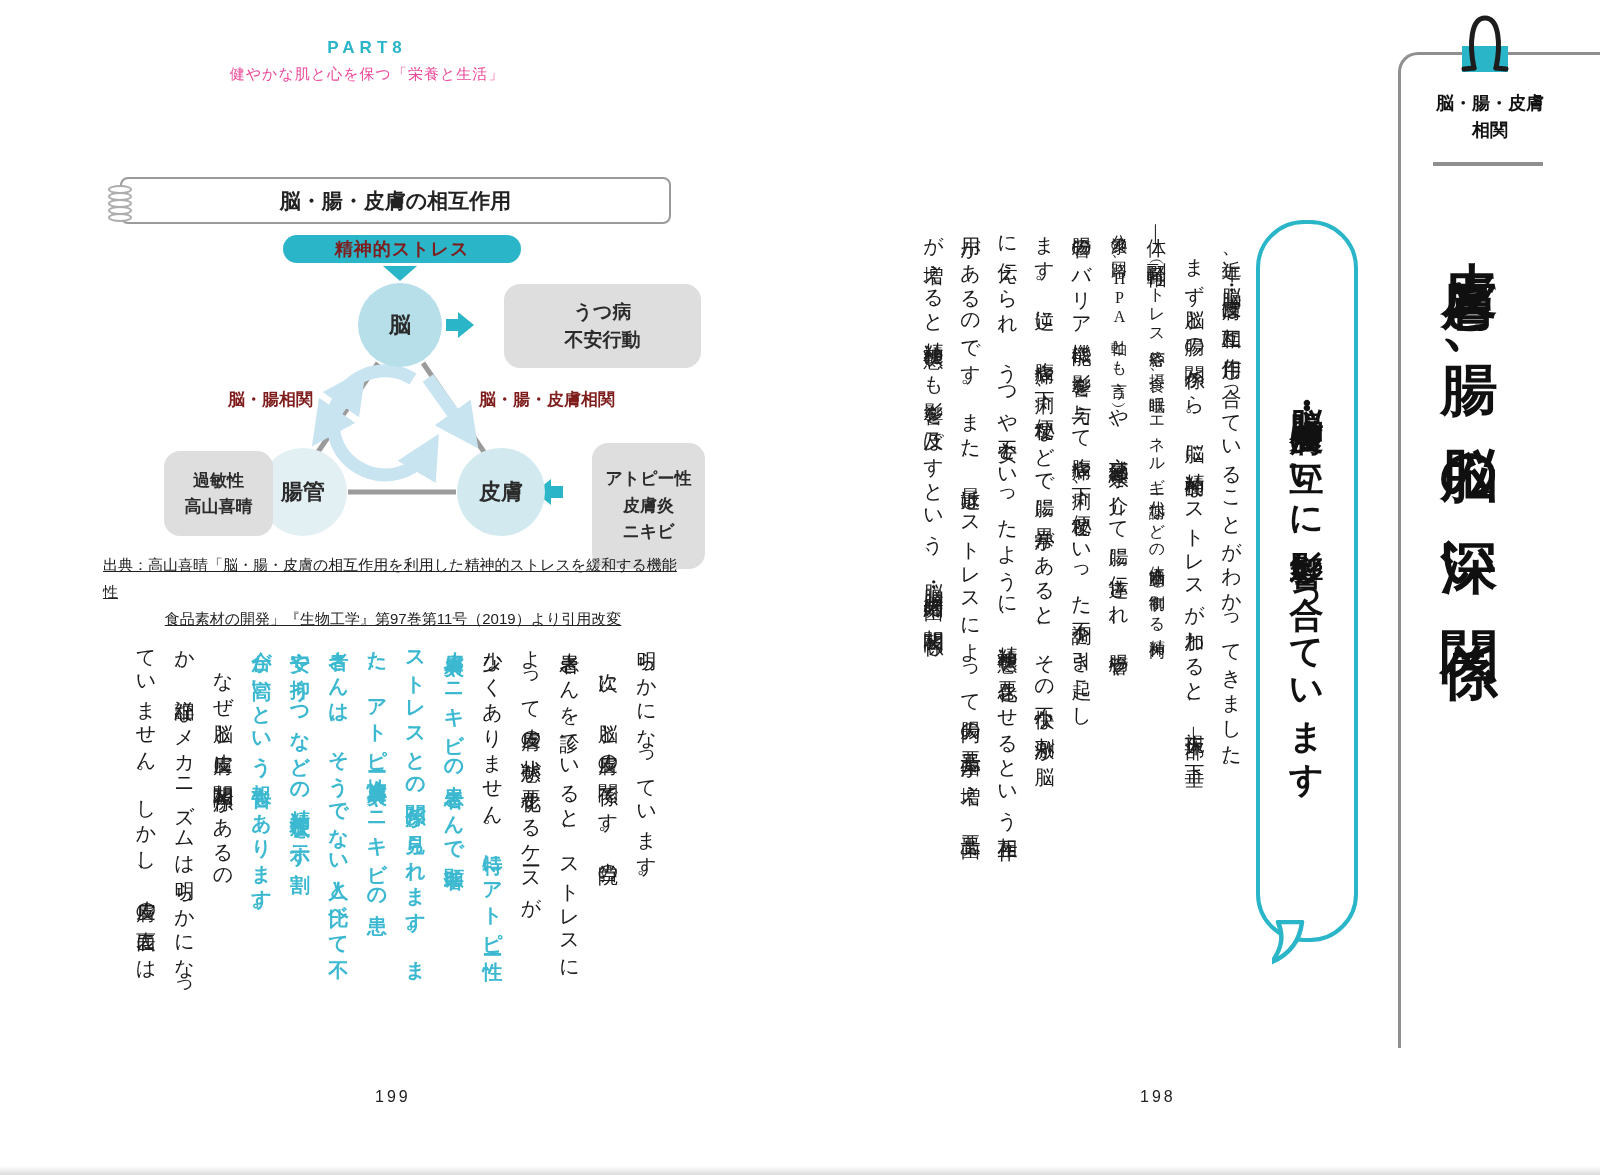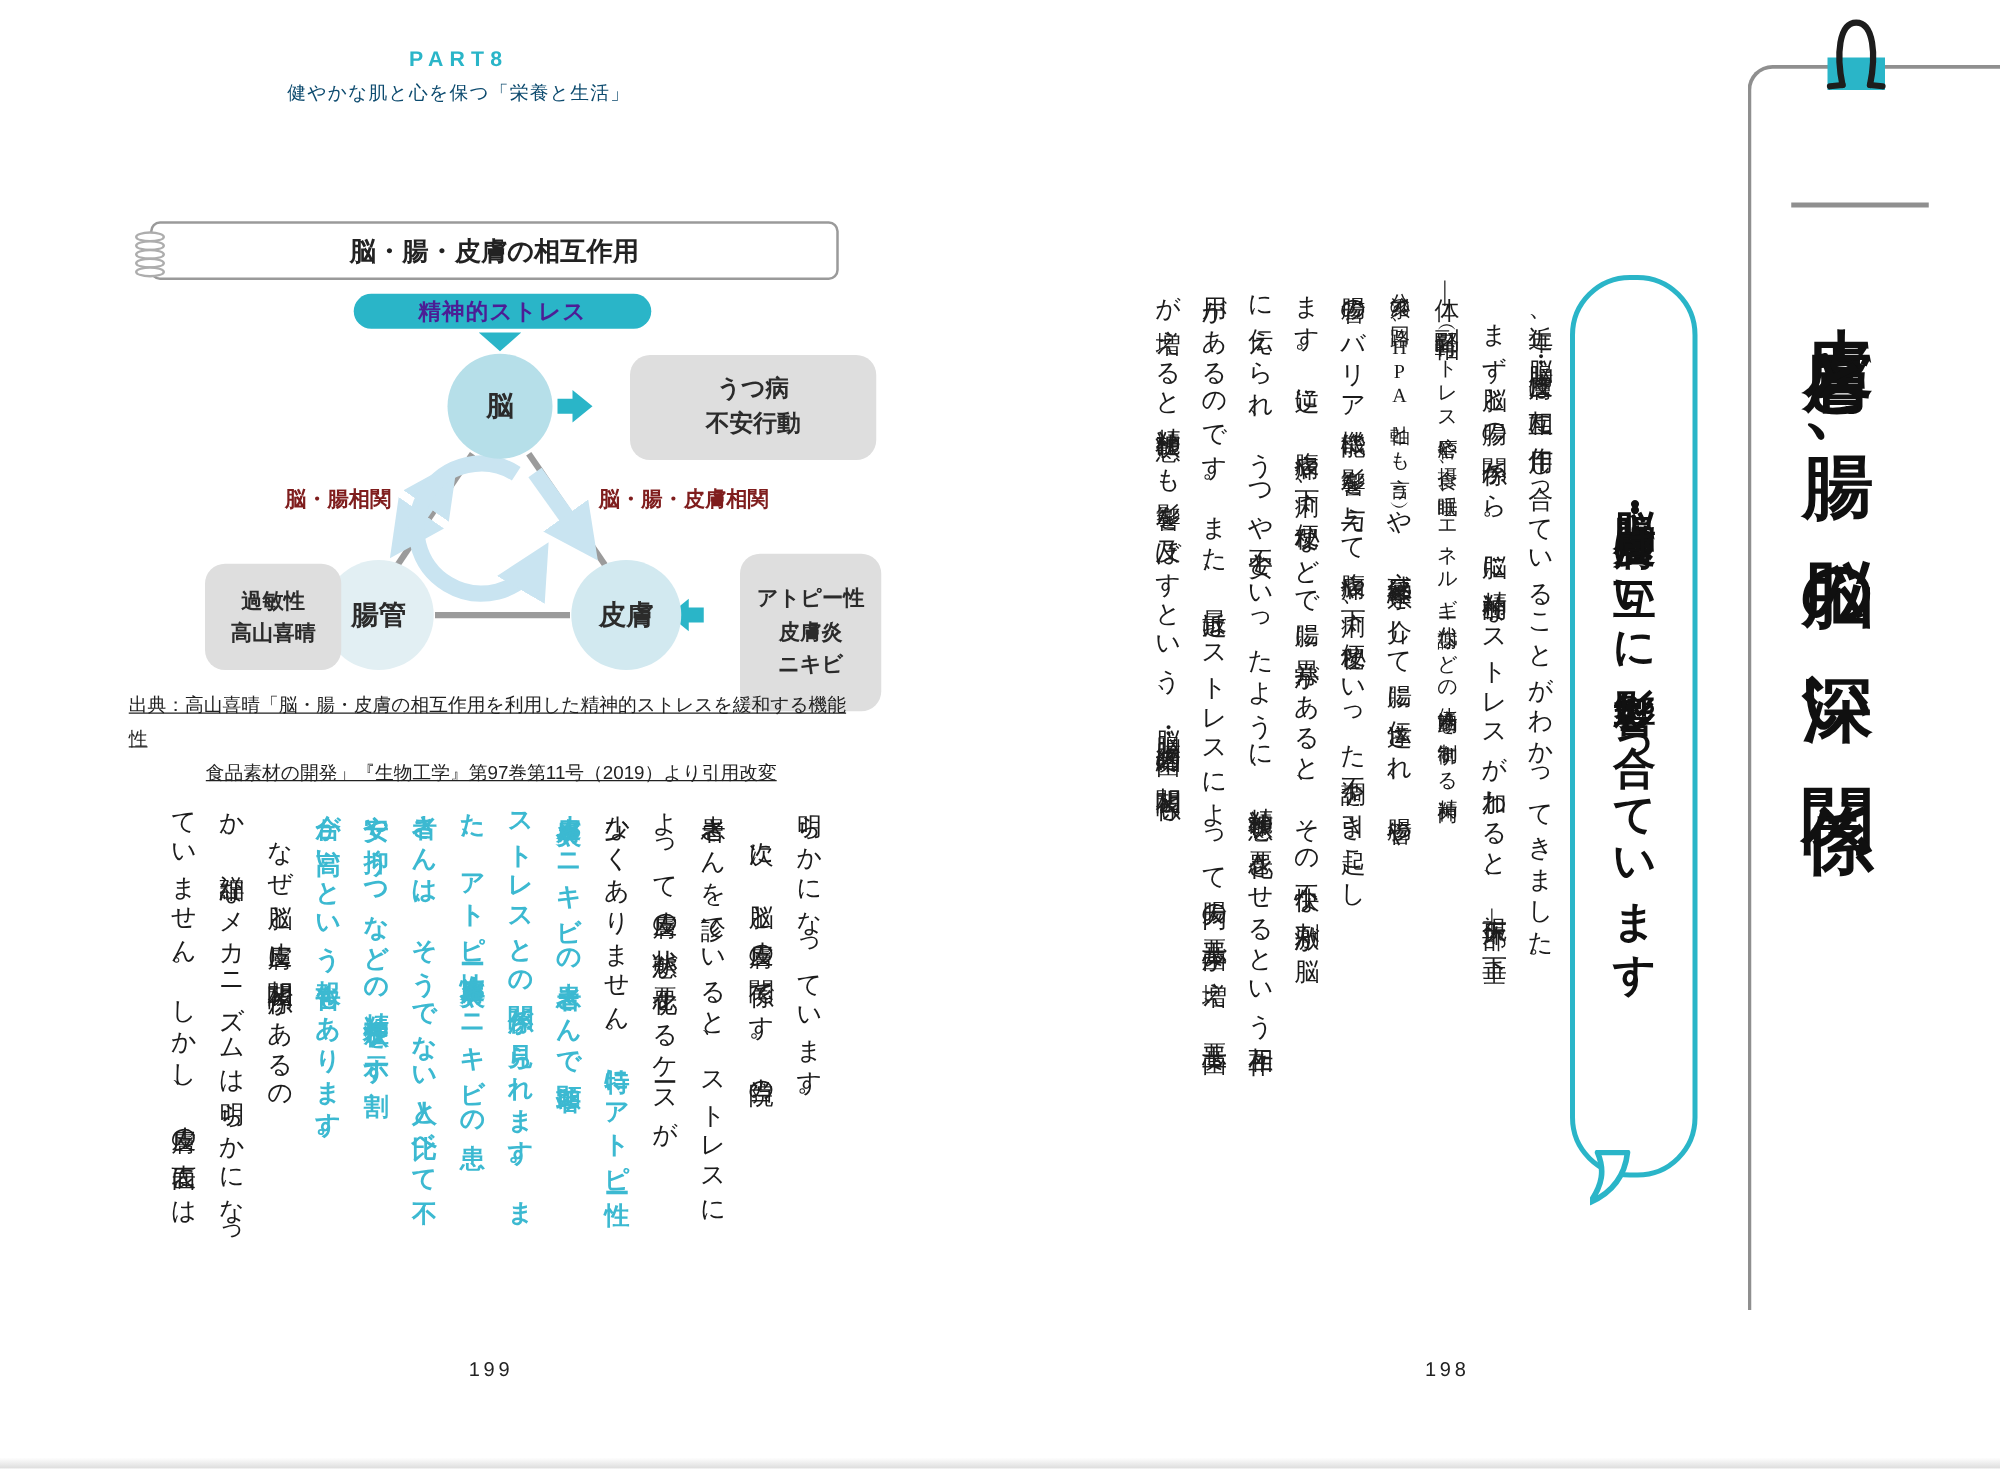--- a/index.html
+++ b/index.html
@@ -3,32 +3,32 @@
 <meta charset="utf-8">
 <style>
   html,body{margin:0;padding:0;background:#fff;}
   #spread{position:relative;width:1600px;height:1175px;background:#fff;overflow:hidden;
           font-family:"Liberation Sans",sans-serif;color:#1c1c1c;}
   .abs{position:absolute;}
 
   
   #part-header{left:117px;top:38px;width:500px;text-align:center;}
   #part-label{color:#2ab5c8;font-weight:700;font-size:17px;letter-spacing:5px;}
-  #part-subtitle{margin-top:7px;font-size:15px;color:#0c4a6e;letter-spacing:1px;}
+  #part-subtitle{margin-top:7px;font-size:15px;color:#ec4899;letter-spacing:1px;}
 
   
   #figure-panel{left:120px;top:177px;width:547px;height:43px;border:2.5px solid #9a9a9a;
                 border-radius:8px;display:flex;align-items:center;justify-content:center;
                 font-size:21px;font-weight:700;color:#222;background:#fff;}
   .ring{position:absolute;width:20px;height:5px;border:2px solid #adadad;border-radius:50%;
         background:#fff;left:-14px;}
 
   
   #stress-pill{left:283px;top:235px;width:238px;height:28px;background:#2ab5c8;border-radius:15px;
-               display:flex;align-items:center;justify-content:center;color:#4c1d95;
+               display:flex;align-items:center;justify-content:center;color:#7f1d1d;
                font-size:18px;font-weight:700;letter-spacing:1px;}
   .circle{position:absolute;border-radius:50%;display:flex;align-items:center;justify-content:center;
           font-weight:700;font-size:22px;color:#2b2b2b;}
   #brain-circle{left:358px;top:283px;width:84px;height:84px;background:#b6dfe9;}
   #gut-circle{left:259px;top:448px;width:88px;height:88px;background:#e2eff3;}
   #skin-circle{left:457px;top:448px;width:88px;height:88px;background:#d2e9f0;}
   .gbox{position:absolute;background:#dedede;border-radius:16px;display:flex;flex-direction:column;
         align-items:center;justify-content:center;font-weight:700;line-height:1.5;color:#2b2b2b;margin-left:36px;}
   #depression-box{left:468px;top:284px;width:197px;height:84px;font-size:19px;}
   #ibs-box{left:128px;top:451px;width:109px;height:85px;font-size:17px;}
@@ -163,20 +163,24 @@
 
   <div class="abs" id="section-card"></div>
 
   <svg class="abs" style="left:1448px;top:6px" width="72" height="70" viewBox="0 0 72 70">
     <rect x="14" y="40" width="46" height="26" fill="#2ab5c8"></rect>
     <path d="M26 62 C21 38 23 12 37 12 C51 12 53 38 48 62" stroke="#1d1d1d" stroke-width="5" fill="none" stroke-linecap="round"></path>
     <path d="M26 62 L16 63" stroke="#1d1d1d" stroke-width="5" stroke-linecap="round"></path>
     <path d="M48 62 L58 63" stroke="#1d1d1d" stroke-width="5" stroke-linecap="round"></path>
   </svg>
 
+  <div class="abs" id="tab-label">
+    <div>脳・腸・皮膚</div>
+    <div>相関</div>
+  </div>
   <div class="abs" id="tab-underline"></div>
 
   <div class="abs" id="chapter-title">皮膚と腸、脳の深い関係</div>
 
   <div class="abs" id="callout-bubble">
     <div id="callout-text">脳・腸・皮膚は互いに影響し合っています</div>
   </div>
   <svg class="abs" style="left:1272px;top:920px" width="44" height="48" viewBox="0 0 44 48">
     <path d="M6 2 C12 16 10 28 0 42 C18 34 28 20 30 2 Z" fill="#ffffff" stroke="#2ab5c8" stroke-width="4.5" stroke-linejoin="round"></path>
   </svg>

